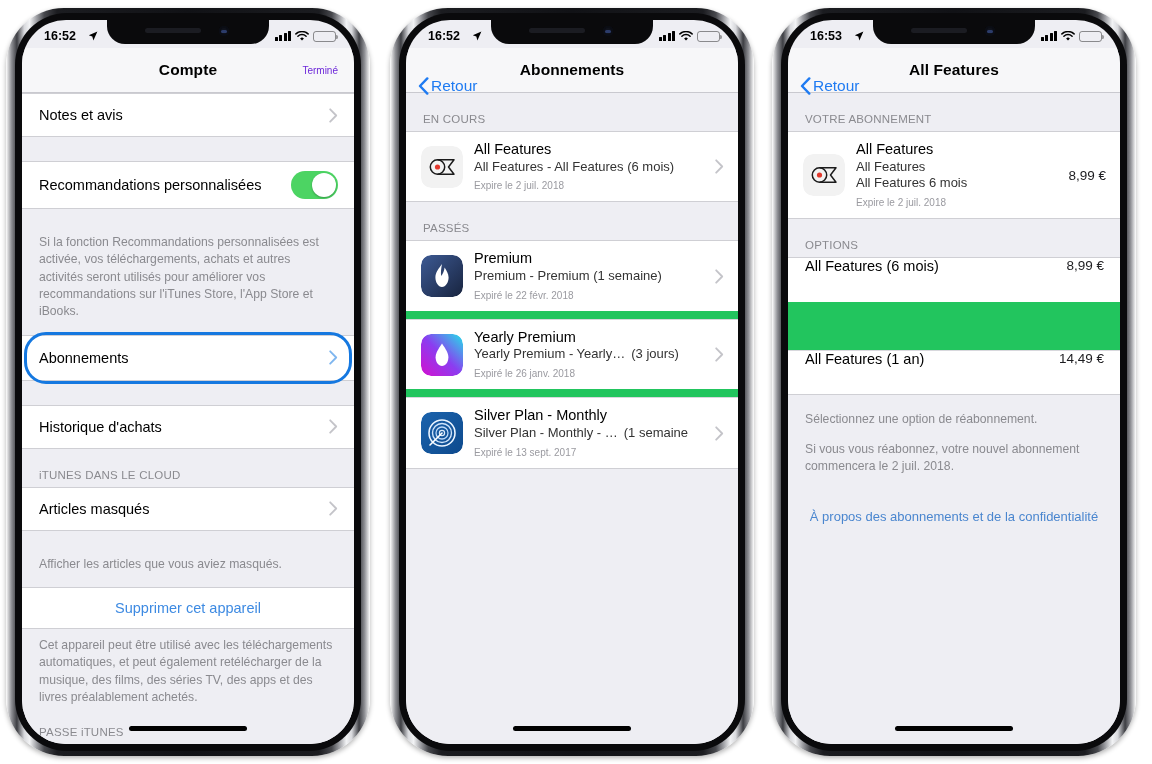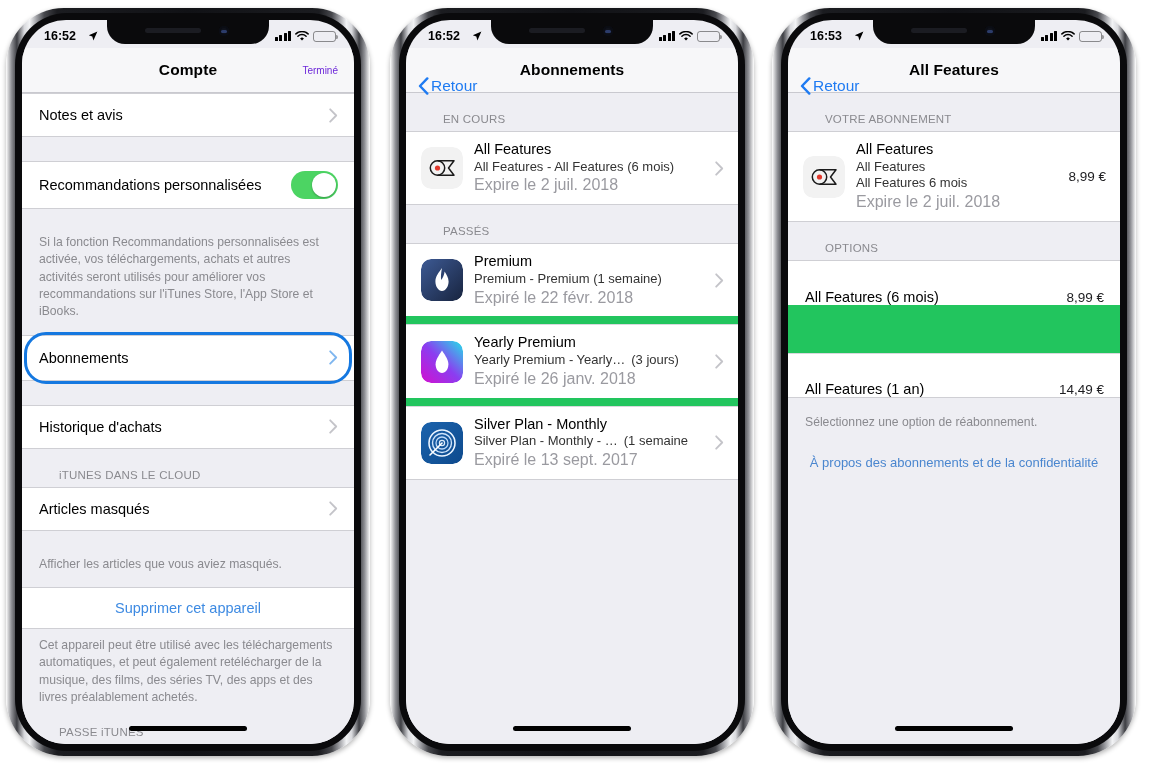--- a/index.html
+++ b/index.html
@@ -116,21 +116,21 @@
     position: relative; display: flex; align-items: center;
     min-height: 42px; padding: 0 16px 0 17px;
     font-size: 14.5px; color: #000; background: #fff;
   }
   .row .label { flex: 1; }
   .chev {
     width: 9px; height: 15px; flex: none; margin-left: 6px;
   }
   .hdr {
     font-size: 11.5px; color: #8a8a8f; letter-spacing: .2px;
-    padding: 20px 17px 6px; text-transform: none; margin-left: 20px;
+    padding: 20px 17px 6px; text-transform: none;
   }
   .foot {
     font-size: 12.2px; line-height: 1.42; color: #8a8a8f;
     padding: 25px 17px 14px;
   }
   .foot.tight { padding-top: 8px; }
 
   
   .toggle {
     width: 47px; height: 28px; border-radius: 14px; background: #4cd463;
@@ -159,25 +159,25 @@
   .subcell {
     display: flex; align-items: center; gap: 11px;
     padding: 8px 14px 8px 15px; min-height: 60px; background: #fff;
   }
   .subcell + .subcell { border-top: .5px solid #d8d8dd; margin-top: 8px; }
   .appicon { width: 42px; height: 42px; border-radius: 10px; flex: none; overflow: hidden; }
   .sub-text { flex: 1; min-width: 0; }
   .sub-title { font-size: 14.5px; color: #000; line-height: 1.28; }
   .sub-sub { font-size: 13px; color: #333; line-height: 1.3; display:flex; gap:6px; }
   .sub-sub .trunc { overflow: hidden; text-overflow: ellipsis; white-space: nowrap; }
-  .sub-exp { font-size: 16px; color: #9a9aa0; line-height: 1.3; }
+  .sub-exp { font-size: 10px; color: #9a9aa0; line-height: 1.3; }
   .price { font-size: 13.5px; color: #1d1d20; flex: none; padding-left: 8px; }
 
   .optrow {
-    display: flex; align-items: flex-end; justify-content: space-between;
+    display: flex; align-items: flex-start; justify-content: space-between;
     min-height: 44px; padding: 0 16px 0 17px; font-size: 14.5px;
     color: #000; background: #fff;
   }
   .optrow + .optrow { border-top: .5px solid #d8d8dd; margin-top: 48px; }
 
   
   .home-ind {
     position: absolute; bottom: 13px; left: 50%; transform: translateX(-50%);
     width: 118px; height: 5px; border-radius: 3px; background: #000; z-index: 35;
   }
@@ -534,20 +534,21 @@
             <span>All Features (6 mois)</span>
             <span class="price">8,99 €</span>
           </div>
           <div class="optrow">
             <span>All Features (1 an)</span>
             <span class="price">14,49 €</span>
           </div>
         </div>
 
         <div class="foot" style="padding-top:16px;padding-bottom:4px">Sélectionnez une option de réabonnement.</div>
+        <div class="foot" style="padding-top:8px">Si vous vous réabonnez, votre nouvel abonnement commencera le 2 juil. 2018.</div>
 
         <div class="linkrow plain" style="min-height:54px;font-size:13px;color:#4a86cf">À propos des abonnements et de la confidentialité</div>
       </div>
 
       <div class="home-ind"></div>
     </div>
   </div>
 
 </div>
 

